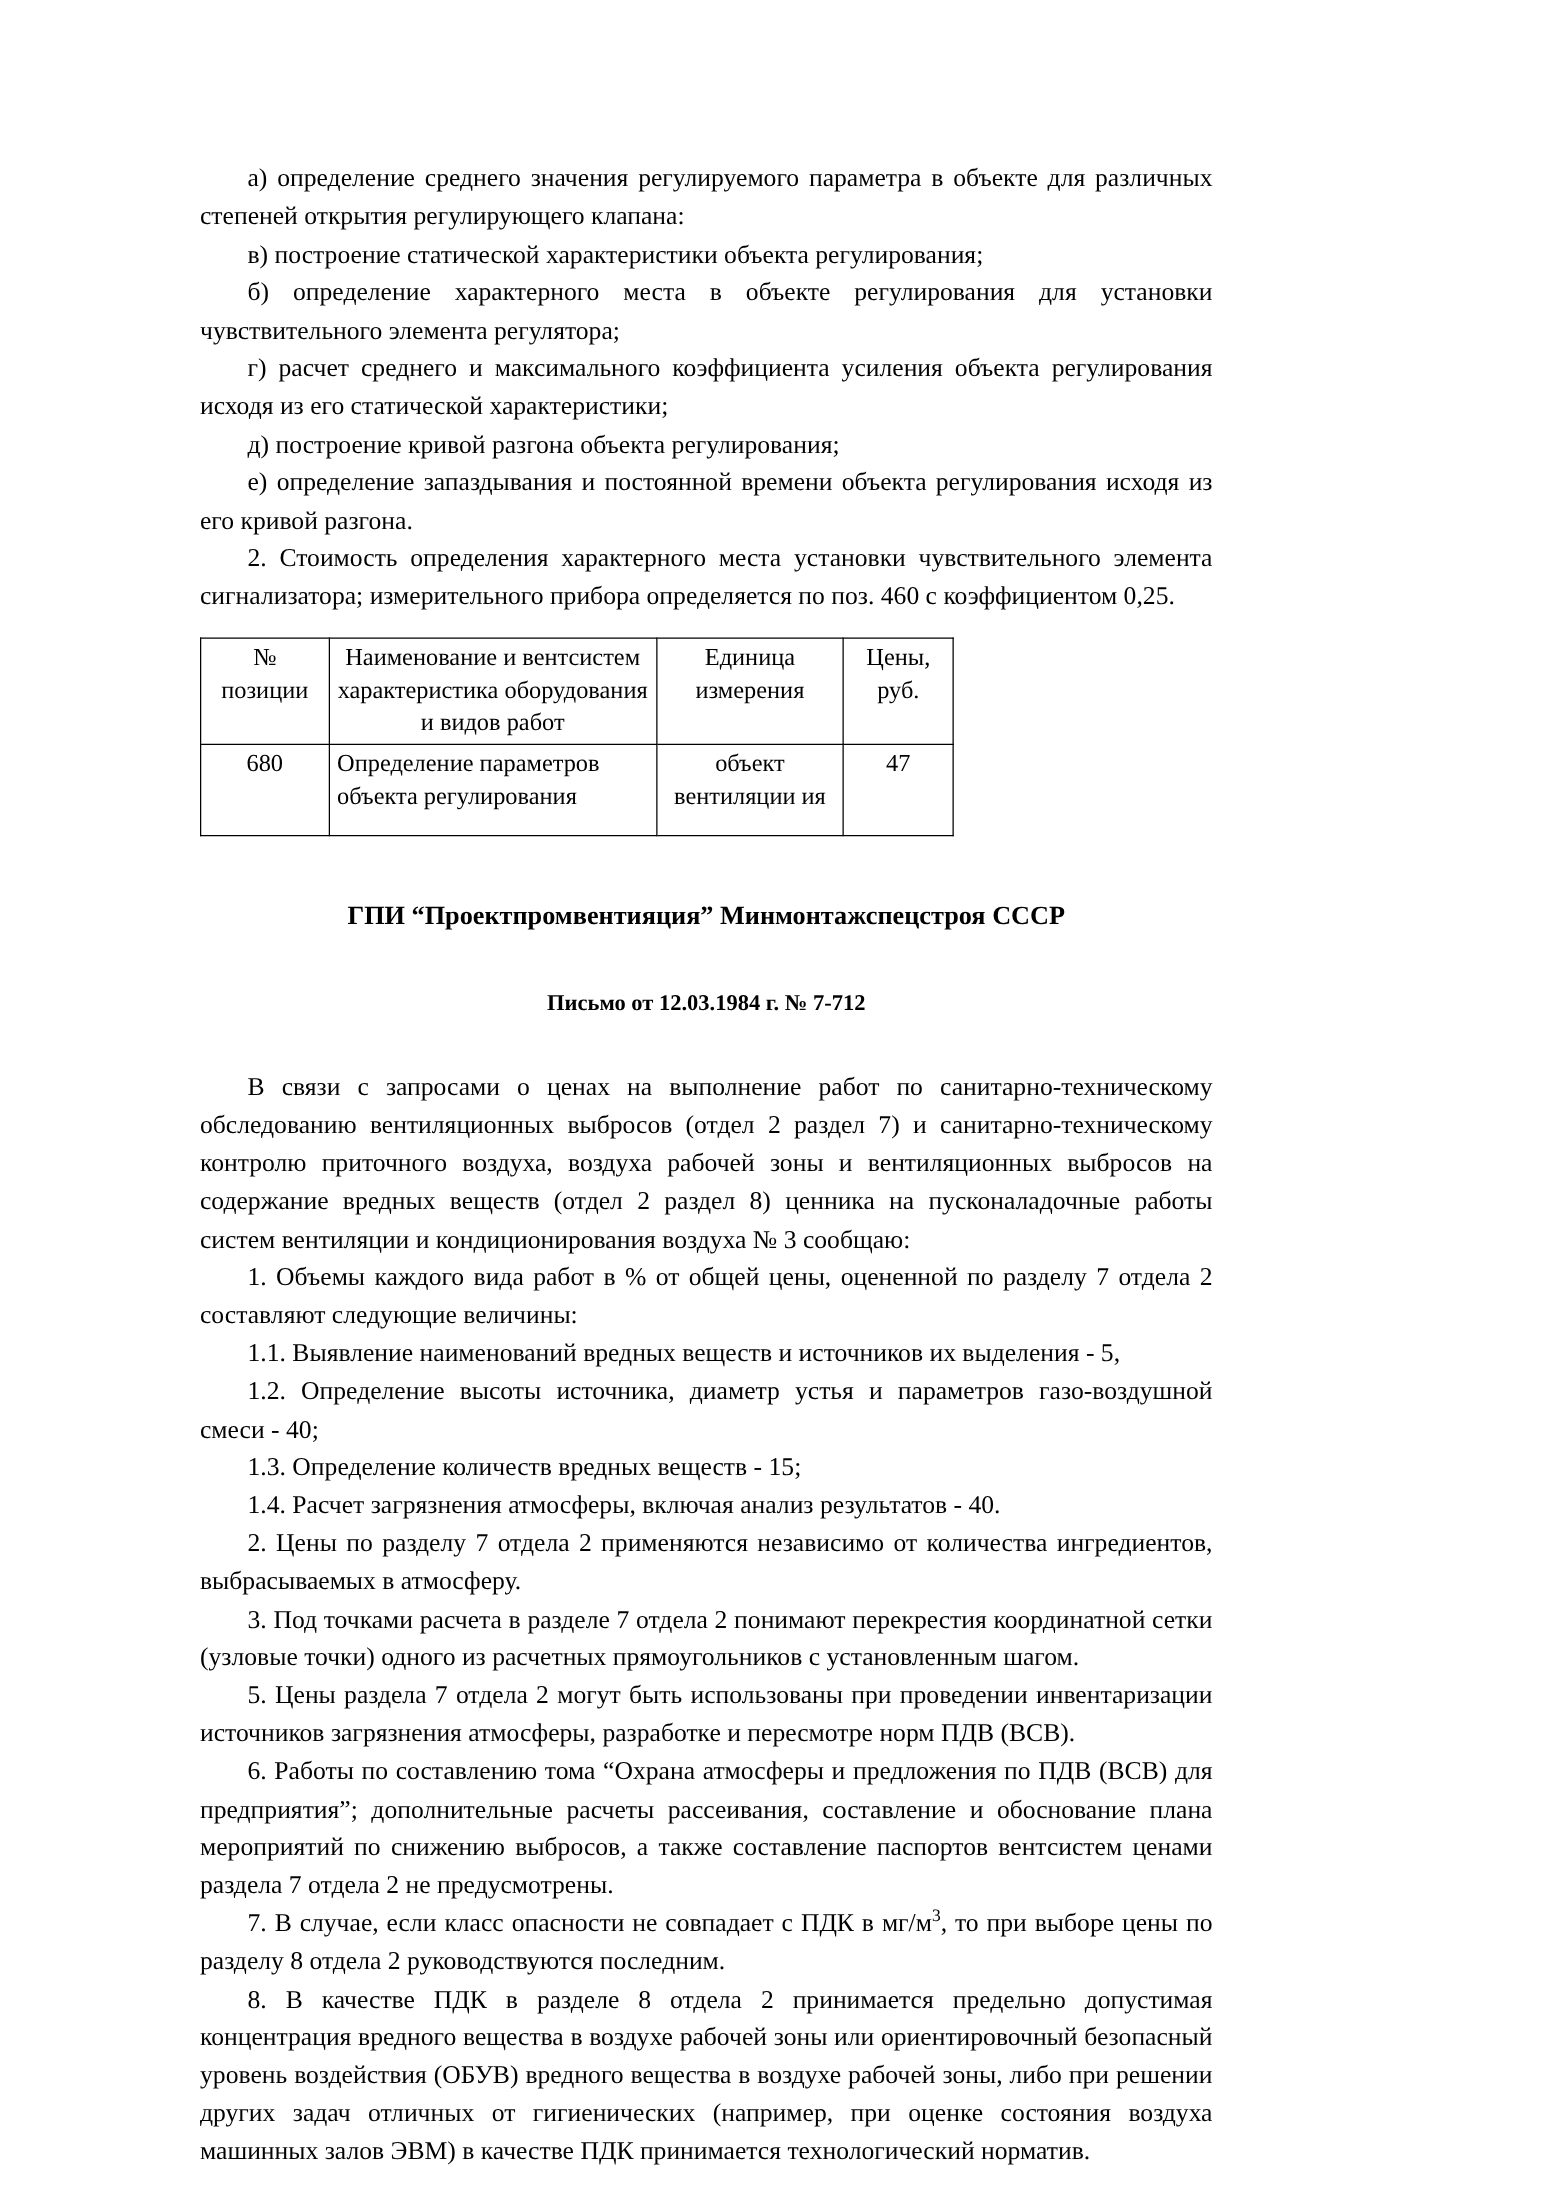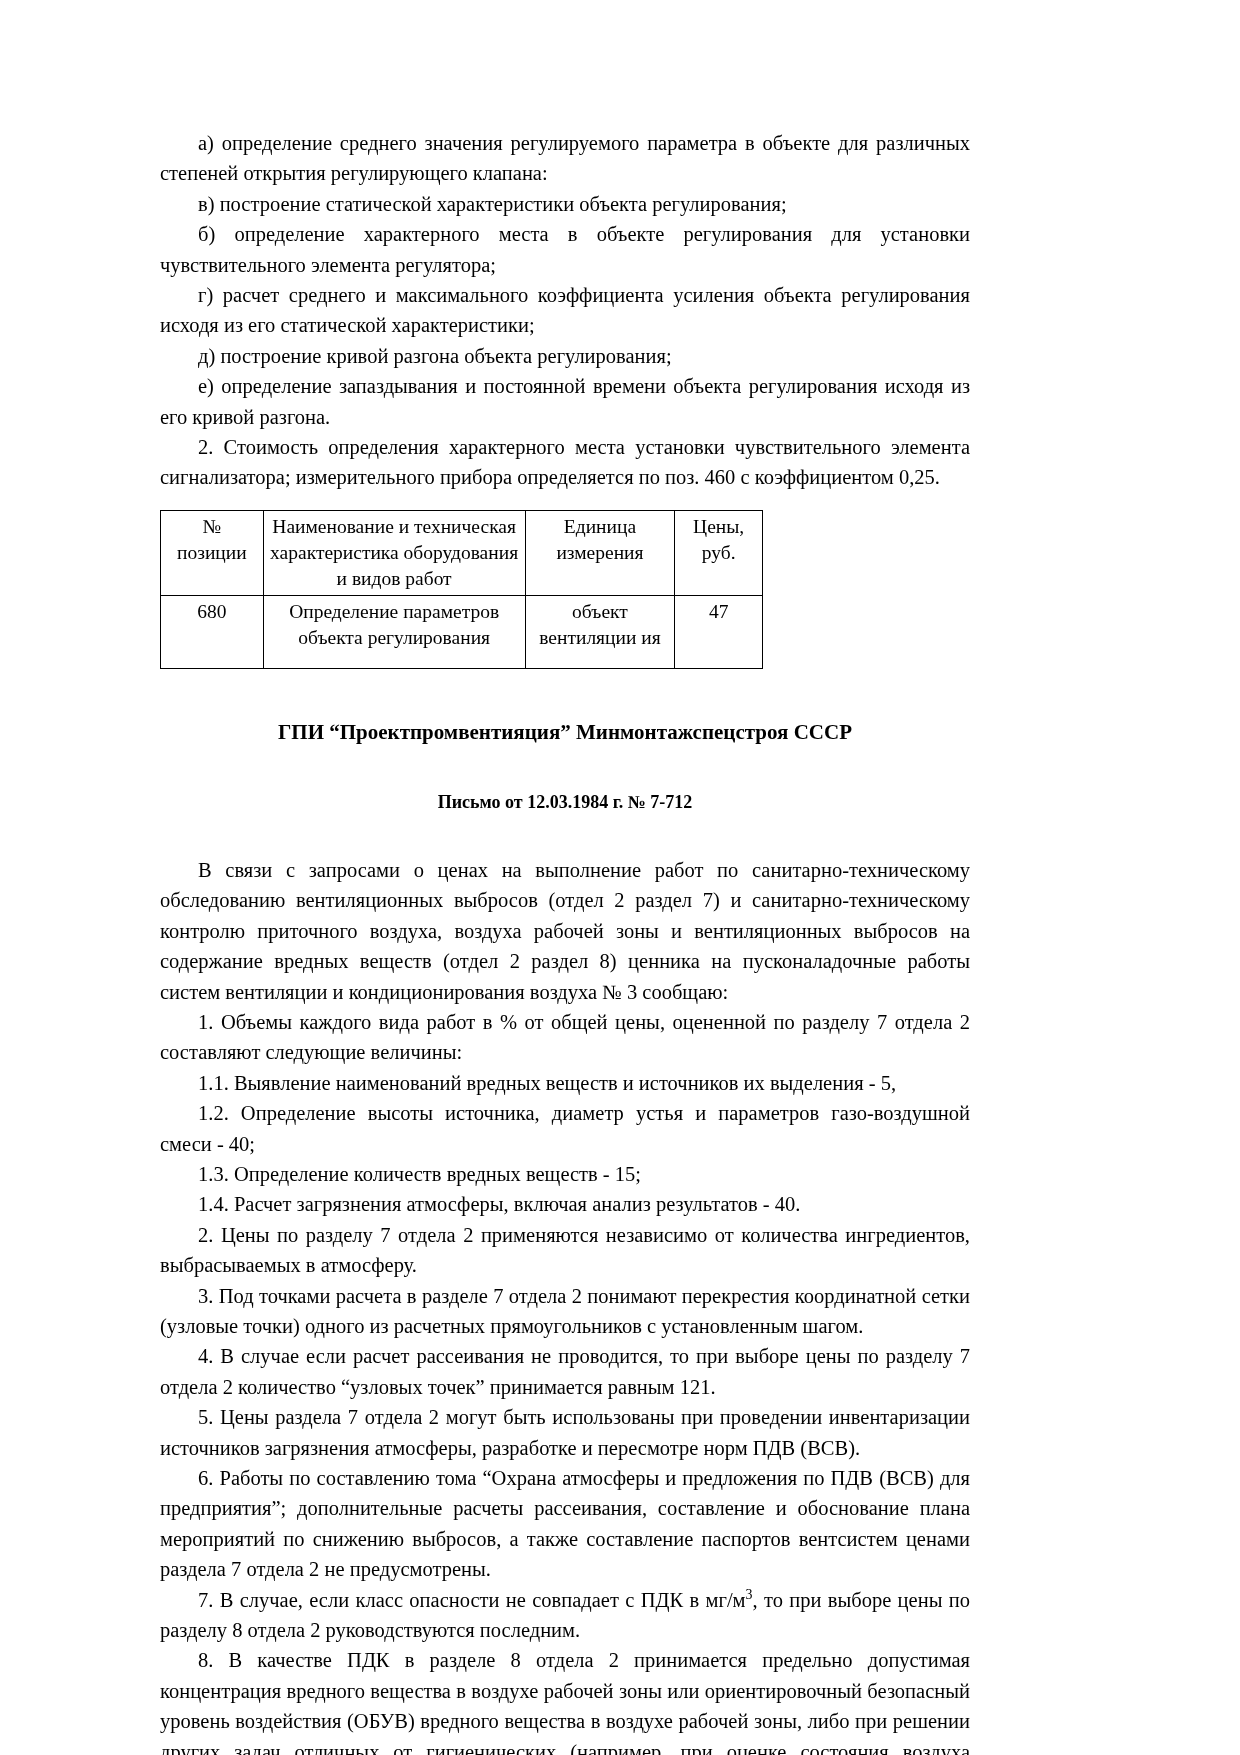--- a/index.html
+++ b/index.html
@@ -57,21 +57,21 @@
   table.price-table thead td {
     text-align: center;
     vertical-align: top;
   }
   .col-pos   { width: 96px; }
   .col-name  { width: 245px; }
   .col-unit  { width: 140px; }
   .col-price { width: 82px; }
 
   td.c { text-align: center; }
-  td.l { text-align: center; }
+  td.l { text-align: left; }
 
   .row-data td { height: 66px; }
 
   
   .heading-block {
     margin-top: 48px;
     text-align: center;
   }
   h1.doc-heading {
     margin: 0;
@@ -116,21 +116,21 @@
       <table class="price-table">
         <colgroup>
           <col class="col-pos">
           <col class="col-name">
           <col class="col-unit">
           <col class="col-price">
         </colgroup>
         <thead>
           <tr>
             <td class="c">№ позиции</td>
-            <td class="c">Наименование и техническая характеристика оборудования и видов работ</td>
+            <td class="c">Наименование и вентсистем характеристика оборудования и видов работ</td>
             <td class="c">Единица измерения</td>
             <td class="c">Цены, руб.</td>
           </tr>
         </thead>
         <tbody>
           <tr class="row-data">
             <td class="c">680</td>
             <td class="l">Определение параметров объекта регулирования</td>
             <td class="c">объект вентиляции ия</td>
             <td class="c">47</td>
@@ -146,21 +146,20 @@
 
     <div class="after-headings">
       <p class="body-par">В связи с запросами о ценах на выполнение работ по санитарно-техническому обследованию вентиляционных выбросов (отдел 2 раздел 7) и санитарно-техническому контролю приточного воздуха, воздуха рабочей зоны и вентиляционных выбросов на содержание вредных веществ (отдел 2 раздел 8) ценника на пусконаладочные работы систем вентиляции и кондиционирования воздуха № 3 сообщаю:</p>
       <p class="body-par">1. Объемы каждого вида работ в % от общей цены, оцененной по разделу 7 отдела 2 составляют следующие величины:</p>
       <p class="body-par">1.1. Выявление наименований вредных веществ и источников их выделения - 5,</p>
       <p class="body-par">1.2. Определение высоты источника, диаметр устья и параметров газо-воздушной смеси - 40;</p>
       <p class="body-par">1.3. Определение количеств вредных веществ - 15;</p>
       <p class="body-par">1.4. Расчет загрязнения атмосферы, включая анализ результатов - 40.</p>
       <p class="body-par">2. Цены по разделу 7 отдела 2 применяются независимо от количества ингредиентов, выбрасываемых в атмосферу.</p>
       <p class="body-par">3. Под точками расчета в разделе 7 отдела 2 понимают перекрестия координатной сетки (узловые точки) одного из расчетных прямоугольников с установленным шагом.</p>
-      <p class="body-par">4. В случае если расчет рассеивания не проводится, то при выборе цены по разделу 7 отдела 2 количество “узловых точек” принимается равным 121.</p>
       <p class="body-par">5. Цены раздела 7 отдела 2 могут быть использованы при проведении инвентаризации источников загрязнения атмосферы, разработке и пересмотре норм ПДВ (ВСВ).</p>
       <p class="body-par">6. Работы по составлению тома “Охрана атмосферы и предложения по ПДВ (ВСВ) для предприятия”; дополнительные расчеты рассеивания, составление и обоснование плана мероприятий по снижению выбросов, а также составление паспортов вентсистем ценами раздела 7 отдела 2 не предусмотрены.</p>
       <p class="body-par"><span>7. В случае, если класс опасности не совпадает с ПДК в мг/м</span><sup>3</sup><span>, то при выборе цены по разделу 8 отдела 2 руководствуются последним.</span></p>
       <p class="body-par">8. В качестве ПДК в разделе 8 отдела 2 принимается предельно допустимая концентрация вредного вещества в воздухе рабочей зоны или ориентировочный безопасный уровень воздействия (ОБУВ) вредного вещества в воздухе рабочей зоны, либо при решении других задач отличных от гигиенических (например, при оценке состояния воздуха машинных залов ЭВМ) в качестве ПДК принимается технологический норматив.</p>
 
     </div>
 
   </div>
 </div>
 

